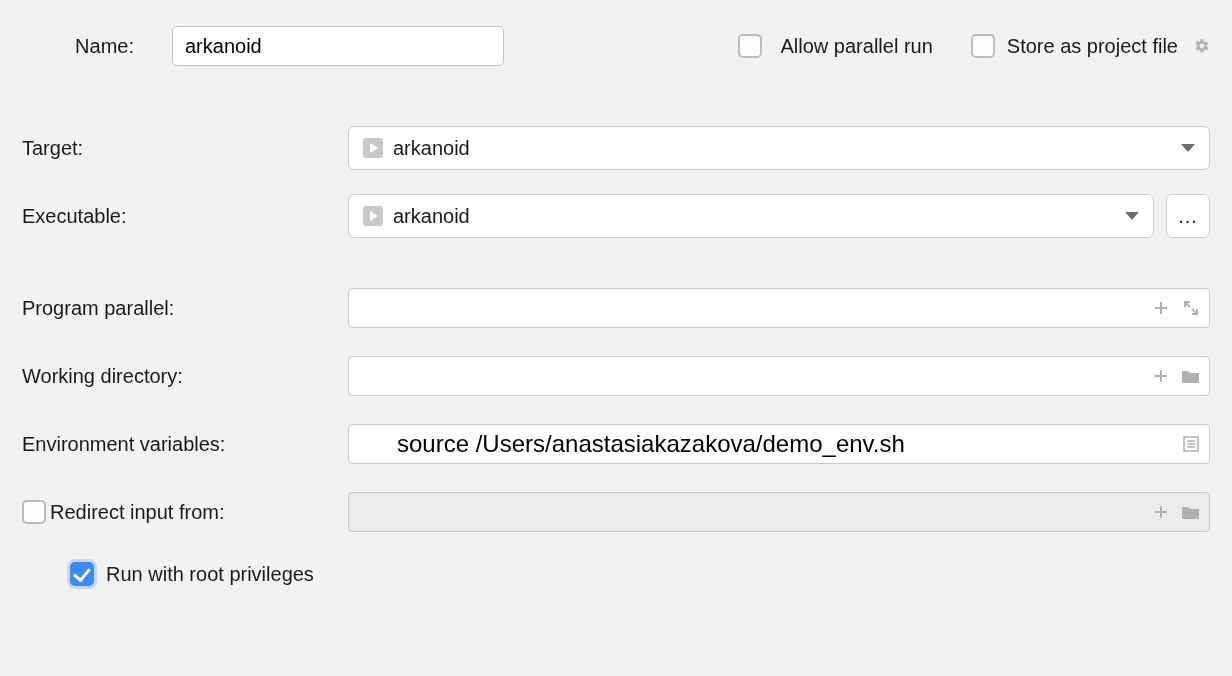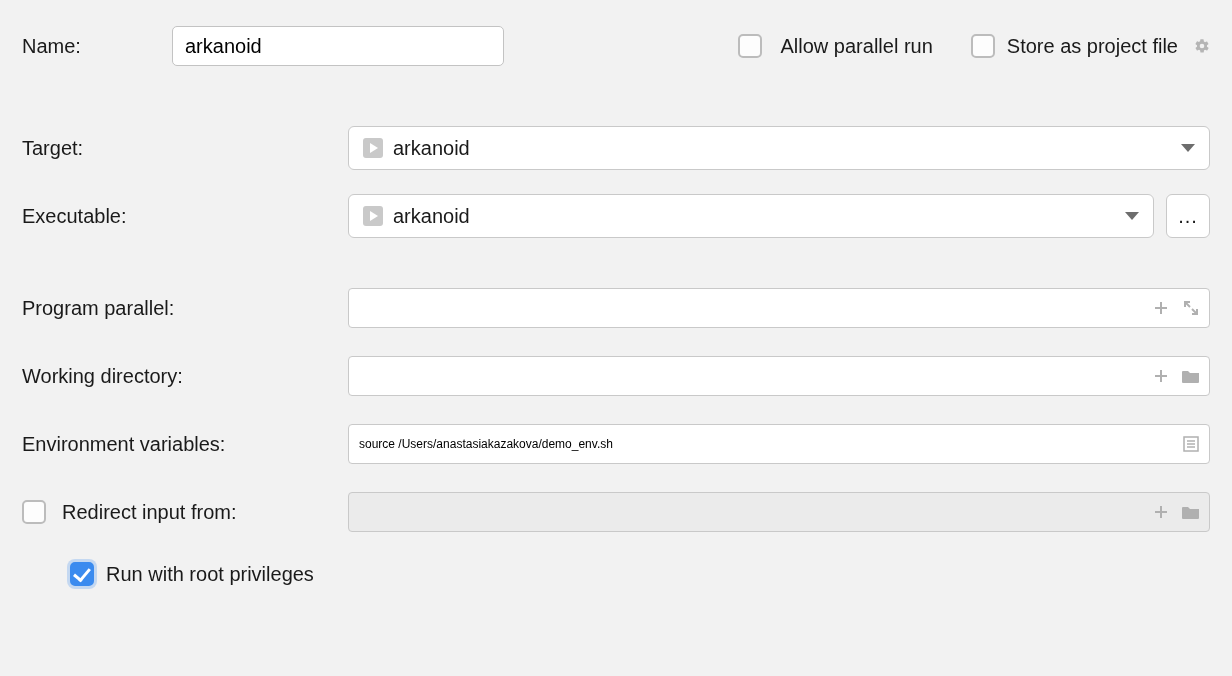--- a/index.html
+++ b/index.html
@@ -16,21 +16,21 @@
   }
   .container {
     padding: 26px 22px 22px 22px;
   }
   .top-row {
     display: flex;
     align-items: center;
     gap: 38px;
     margin-bottom: 60px;
   }
-  .name-label { width: 112px; }
+  .name-label { width: 112px; text-align: right; }
   .name-input {
     width: 332px;
     height: 40px;
     border: 1px solid #c3c3c3;
     border-radius: 5px;
     background: #ffffff;
     padding: 0 12px;
     font-size: 20px;
     font-family: inherit;
     outline: none;
@@ -137,24 +137,25 @@
     gap: 6px;
     position: relative;
   }
   .text-field.disabled {
     background: #ebebeb;
   }
   .text-field input {
     flex: 1;
     border: none;
     background: transparent;
-    font-size: 12px;
+    font-size: 24px;
     font-family: inherit;
     outline: none;
     padding: 0;
+    margin-left: 38px;
   }
   .tf-actions {
     position: absolute;
     right: 8px;
     top: 50%;
     transform: translateY(-50%);
     display: flex;
     gap: 10px;
     align-items: center;
   }
@@ -162,21 +163,21 @@
     width: 20px; height: 20px;
     color: #b0b0b0;
     cursor: pointer;
     display: flex;
     align-items: center;
     justify-content: center;
   }
   .redir-chk-wrap {
     display: flex;
     align-items: center;
-    gap: 16px;
+    gap: 4px;
     width: 326px;
     flex-shrink: 0;
   }
   .root-row {
     display: flex;
     align-items: center;
     gap: 12px;
     margin-top: 2px;
     padding-left: 48px;
   }

